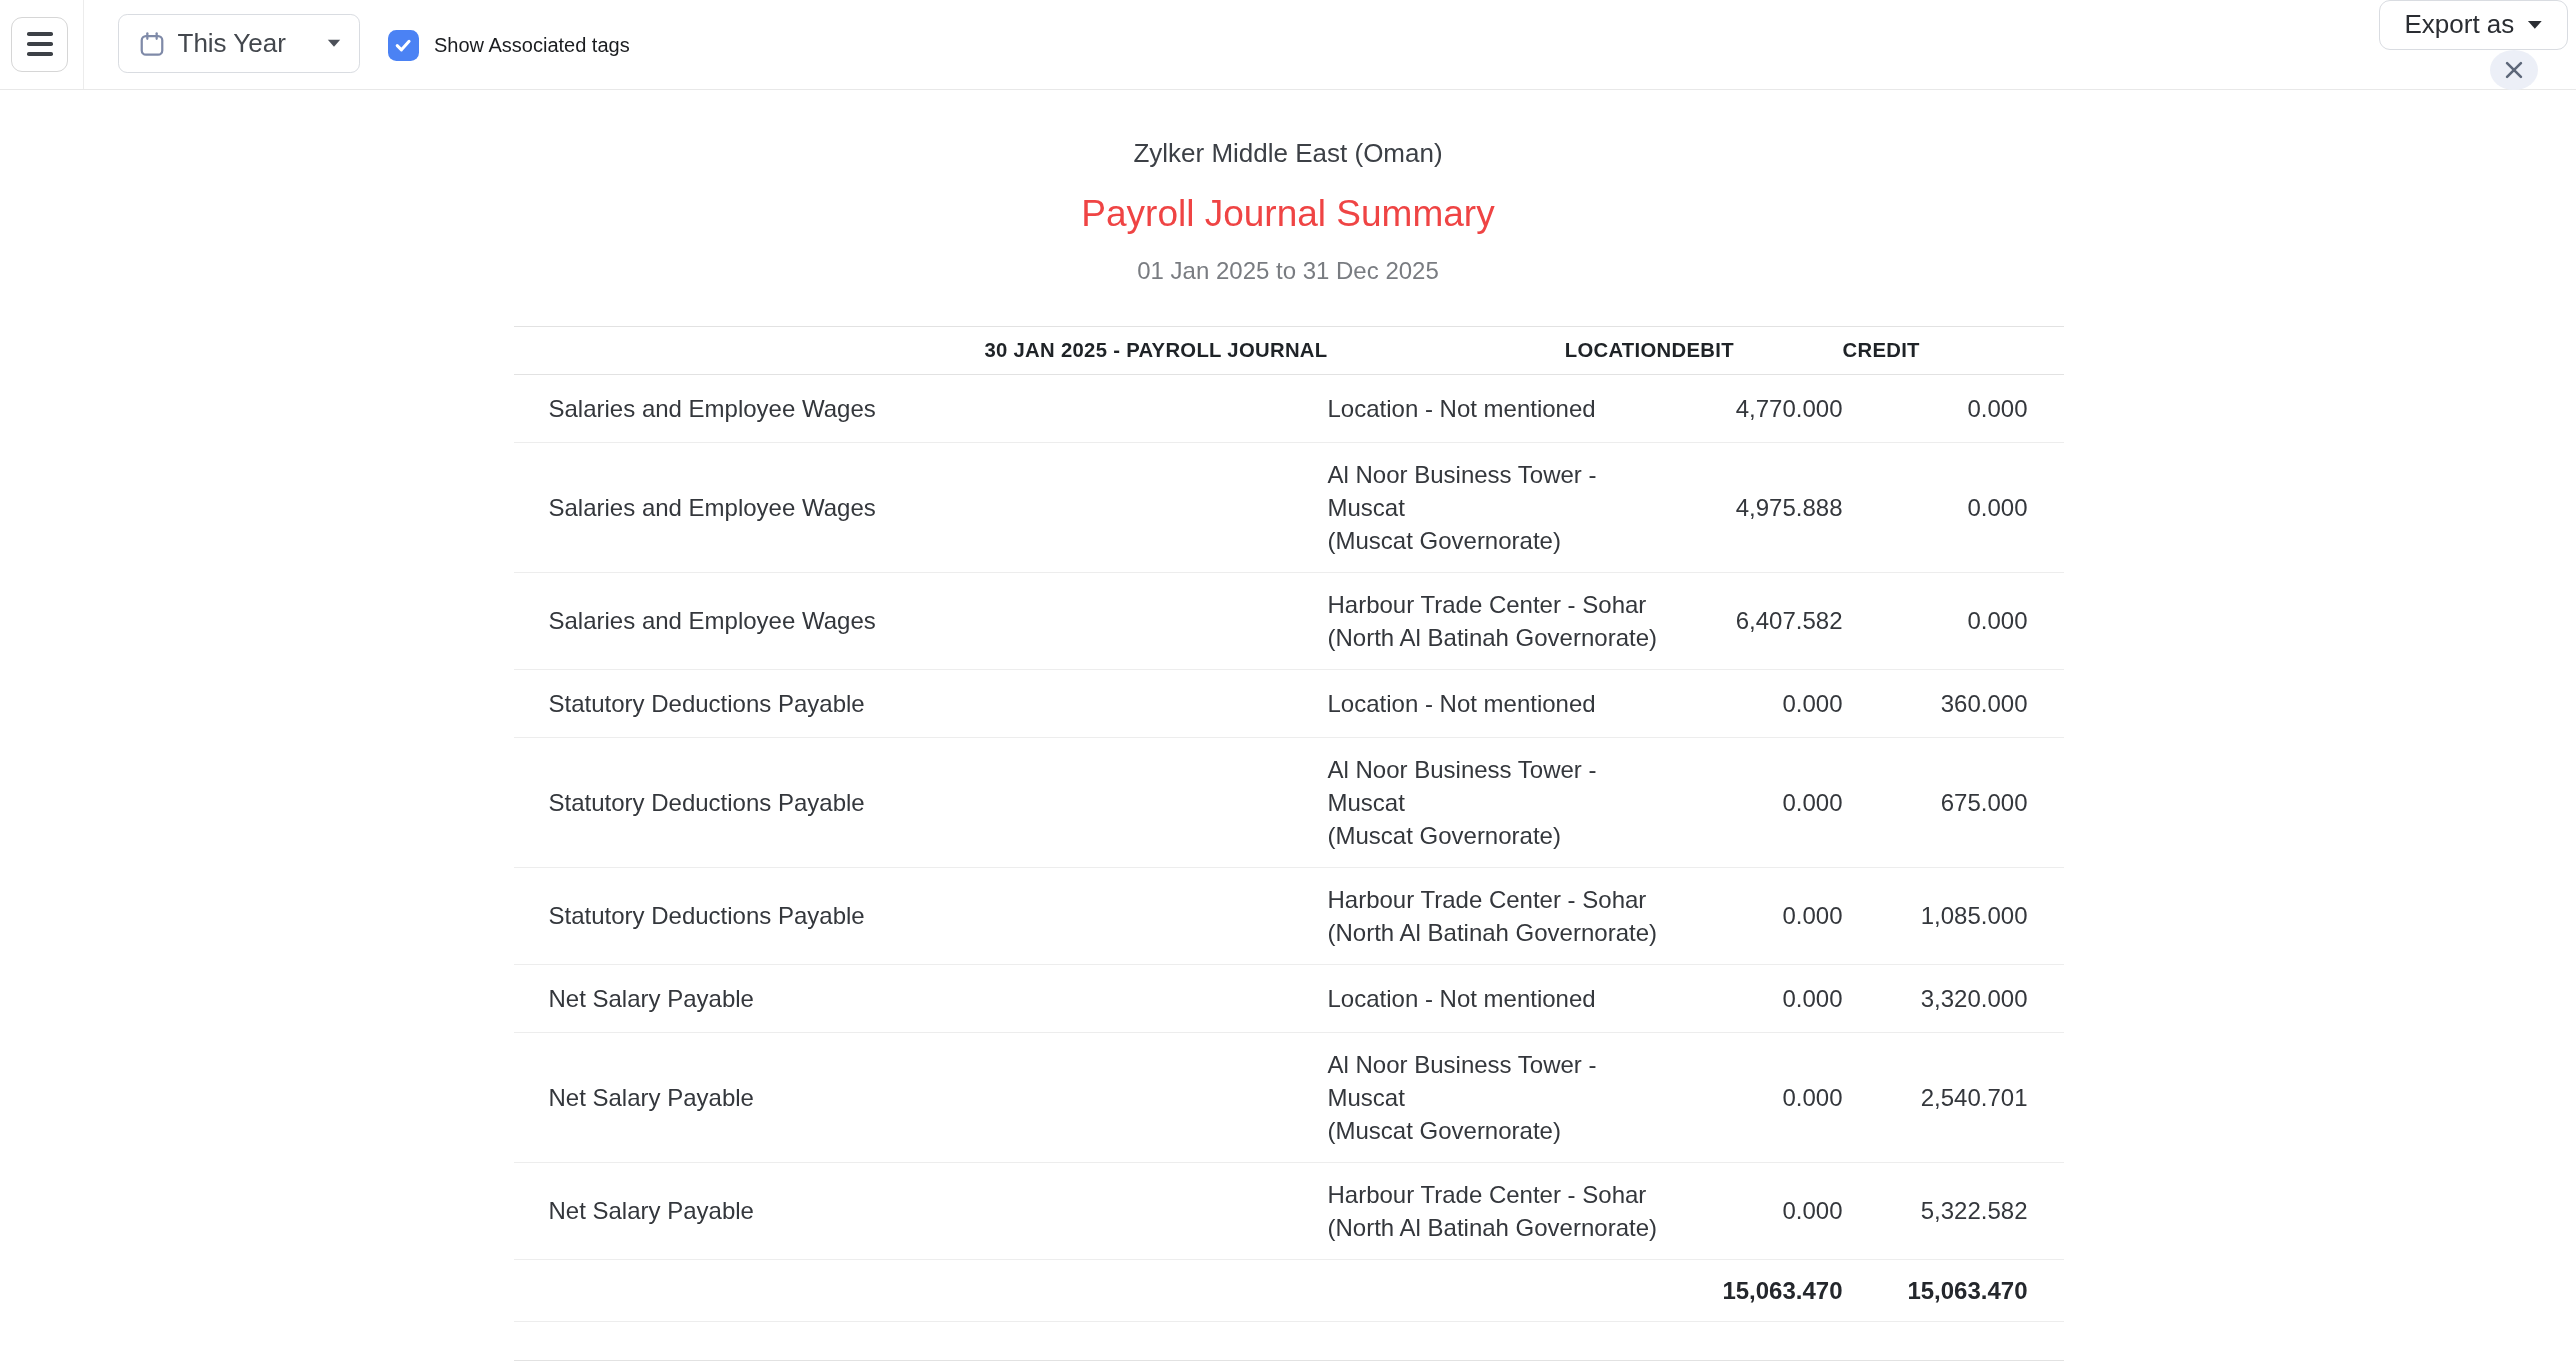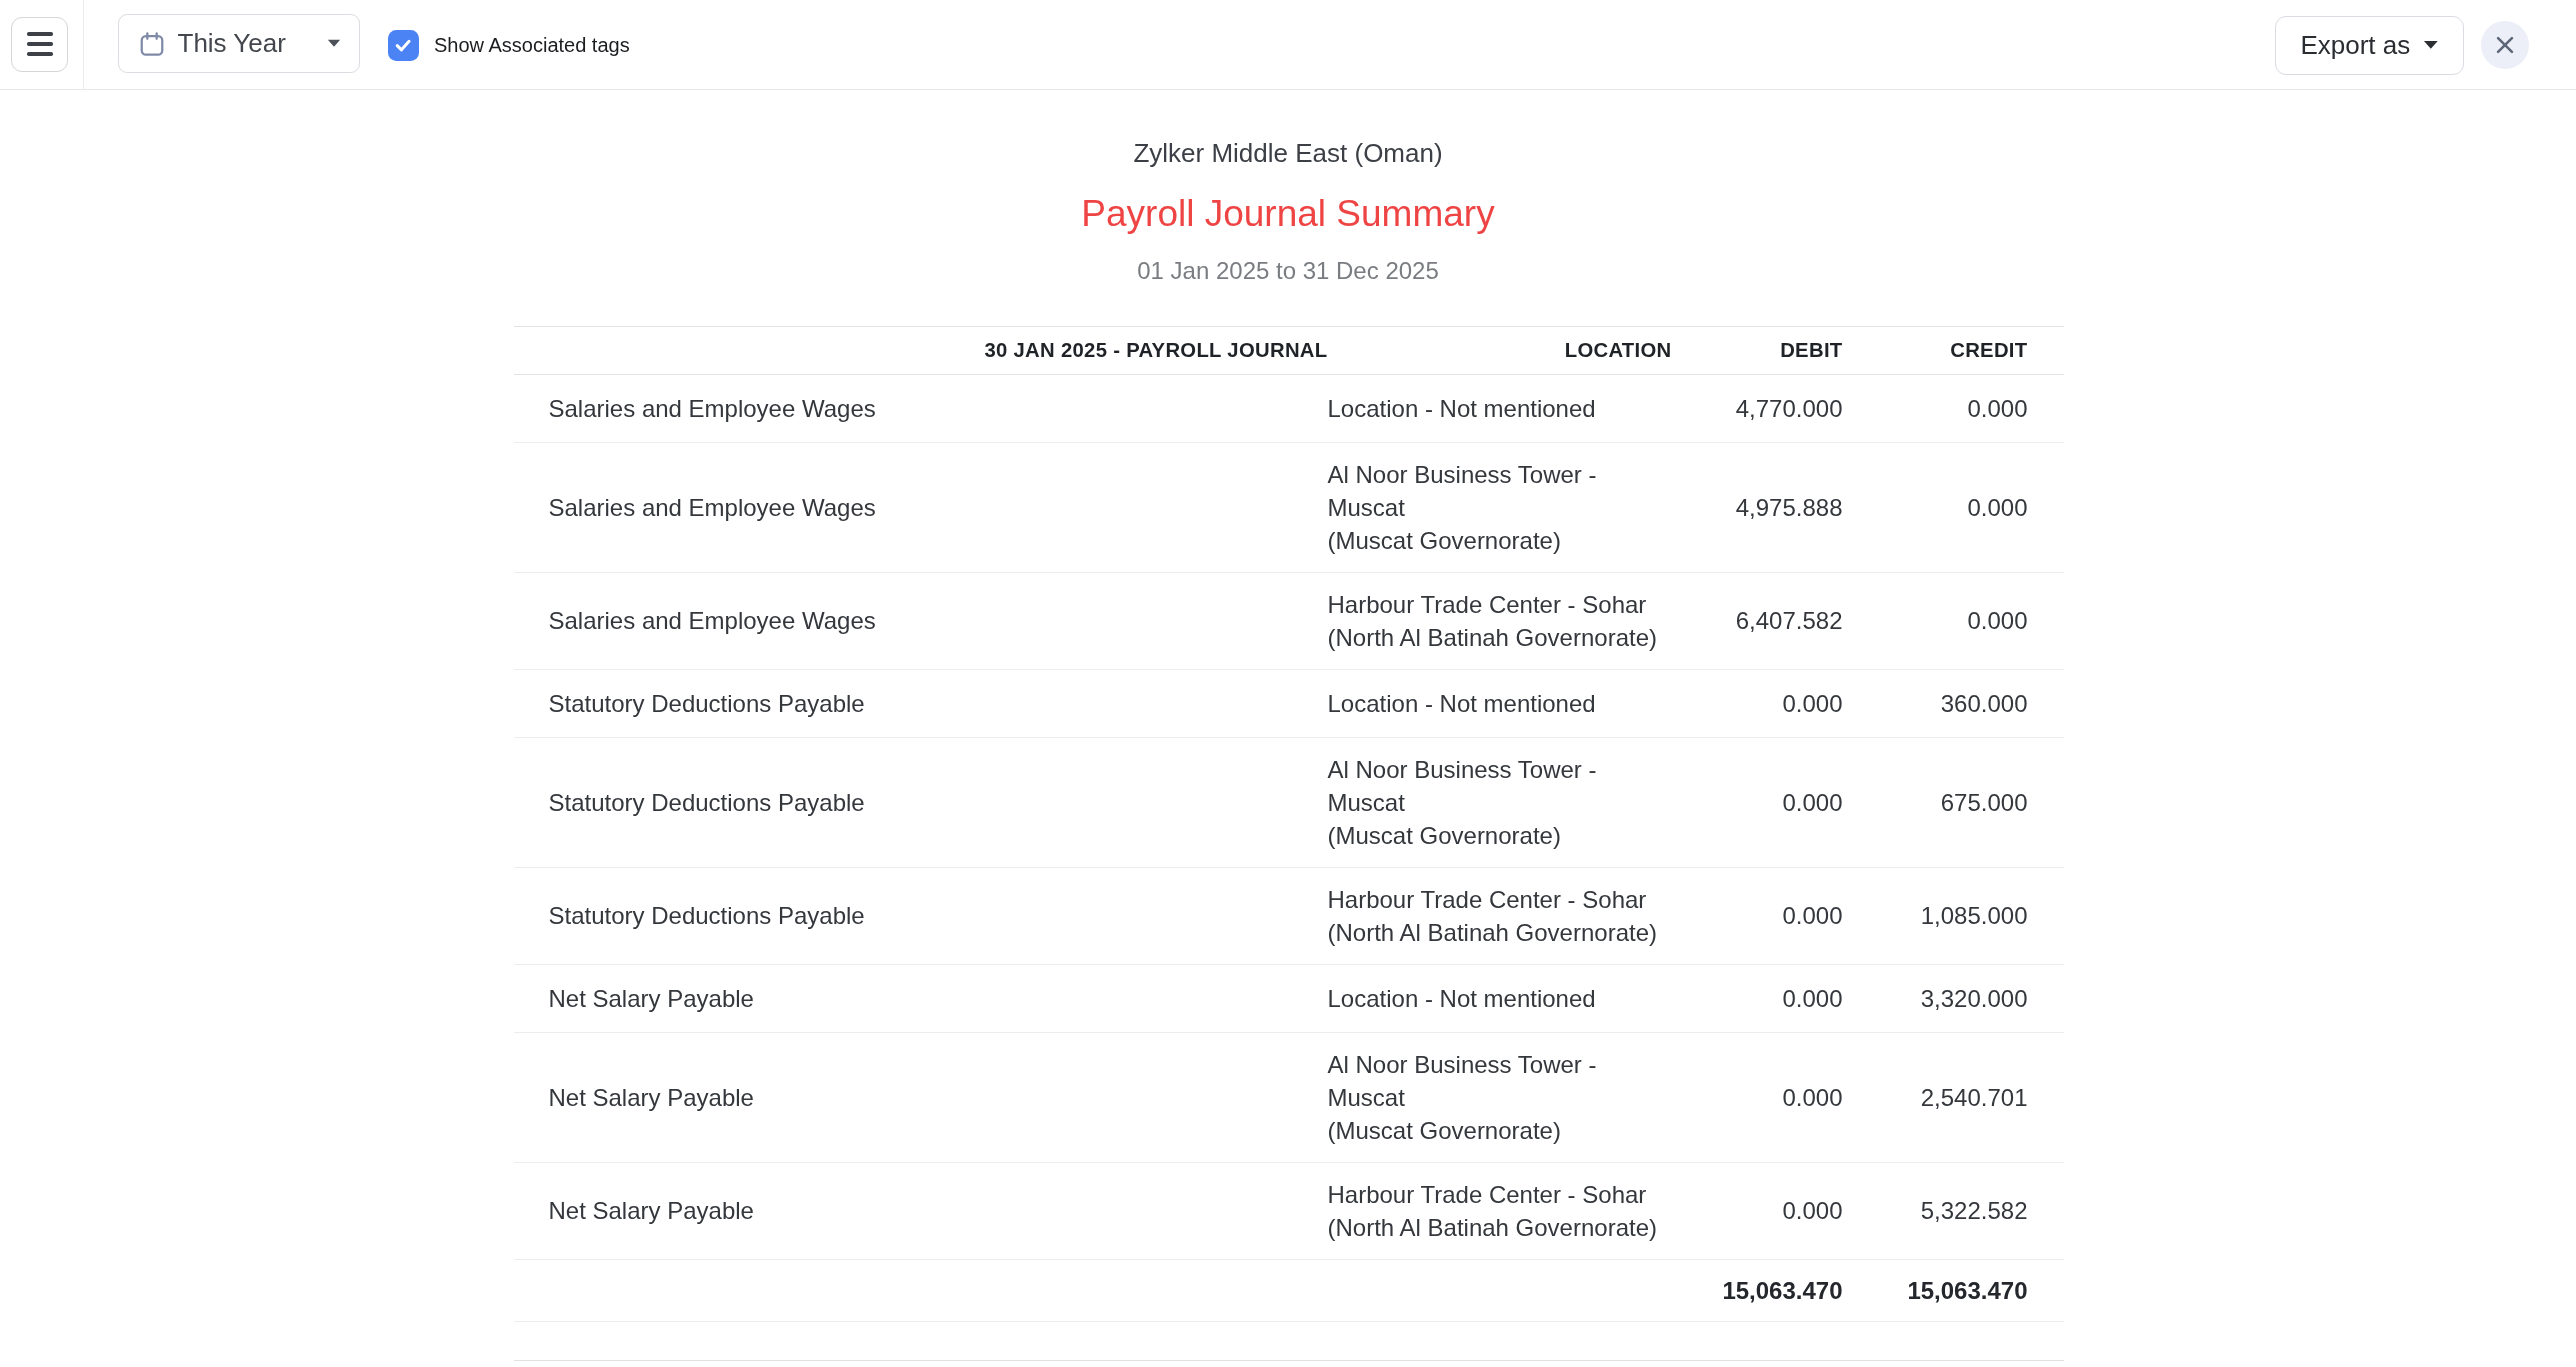--- a/index.html
+++ b/index.html
@@ -65,22 +65,22 @@
     border-radius: 8.3px;
     background: #4b82f4;
     display: flex; align-items: center; justify-content: center;
   }
   .tags-label {
     margin-left: 15px;
     font-size: 20px; color: #1b1d20;
   }
 
   .topbar-right {
-    position: absolute; right: 17px; top: 0; height: 90px;
-    display: flex; align-items: center;
+    position: absolute; right: 8px; top: 0; height: 90px;
+    display: flex; align-items: flex-end; flex-direction: column;
   }
   .export-btn {
     height: 59px;
     padding: 0 24px;
     background: #fff;
     border: 0.9px solid #d9dce1;
     border-radius: 11px;
     display: flex; align-items: center; gap: 13px;
     font-size: 26px; color: #2a2d32;
     cursor: pointer;
@@ -128,21 +128,21 @@
     vertical-align: middle;
     text-align: right;
     font-size: 20.3px; font-weight: 700;
     letter-spacing: 0.3px;
     color: #1f2327;
     border-top: 0.9px solid #e2e2e2;
     border-bottom: 0.9px solid #e2e2e2;
     white-space: nowrap;
   }
   .journal-table th.th-first { padding-left: 35px; }
-  .journal-table th.th-num { text-align: right; }
+  .journal-table th.th-num { text-align: left; }
   .journal-table th.th-credit { padding-right: 36px; }
 
   .journal-table td {
     height: 68px;
     padding: 15px 0;
     vertical-align: middle;
     font-size: 24px;
     color: #34373c;
     border-bottom: 0.9px solid #ededed;
   }

